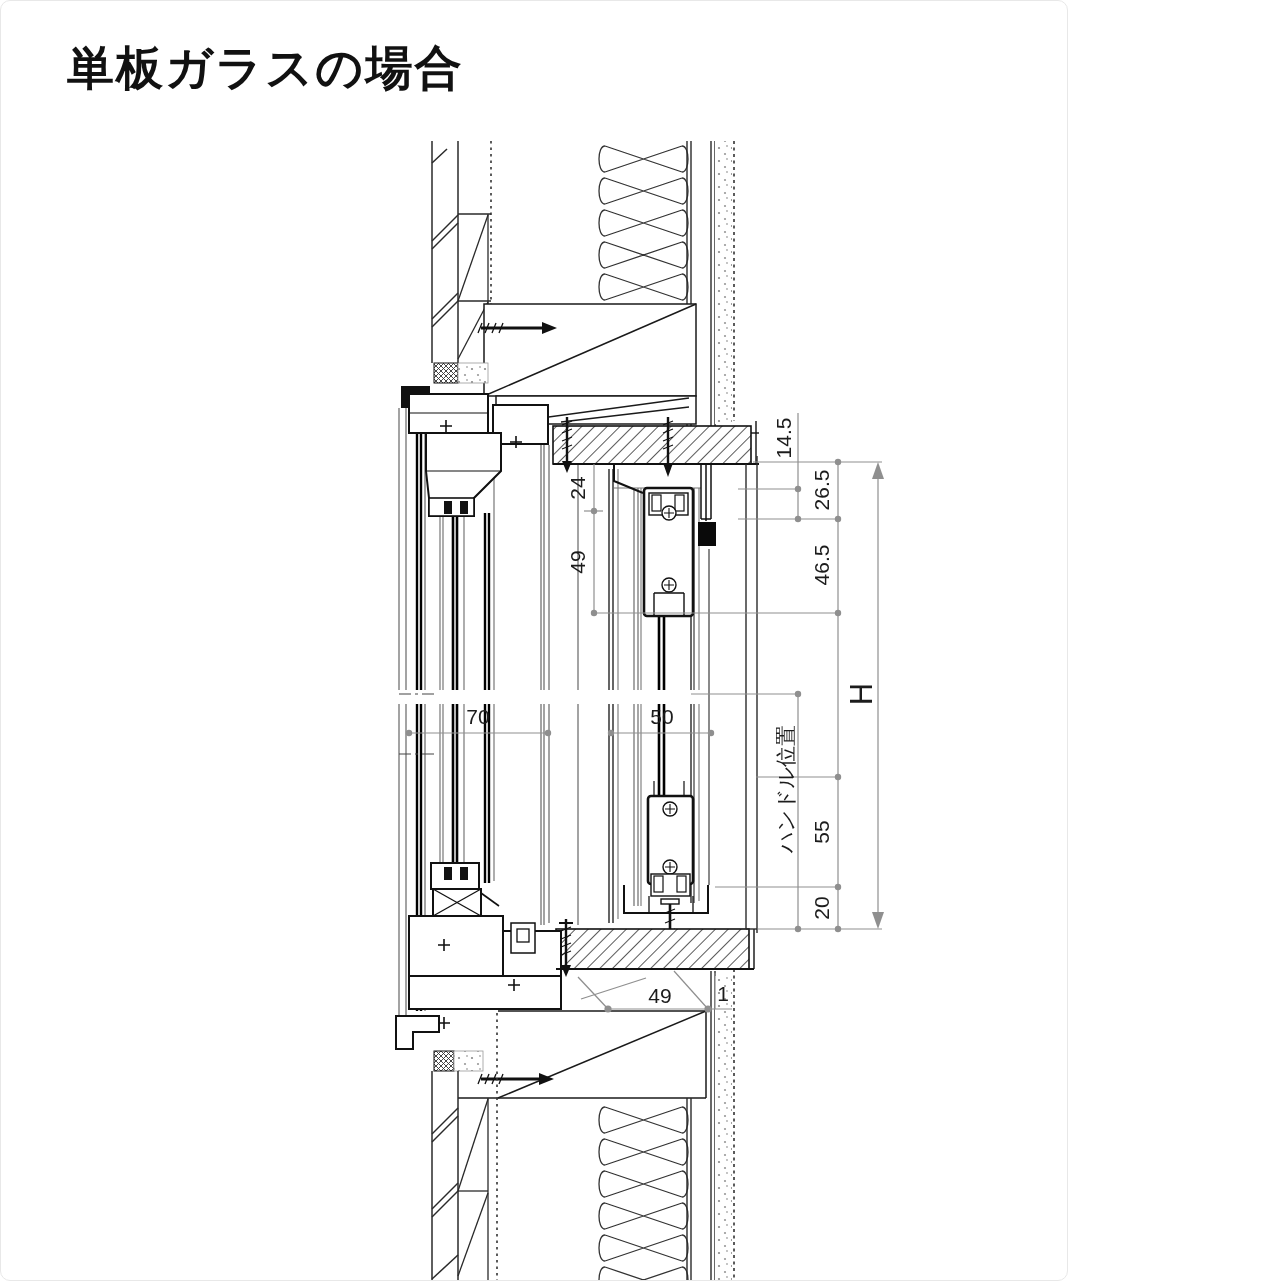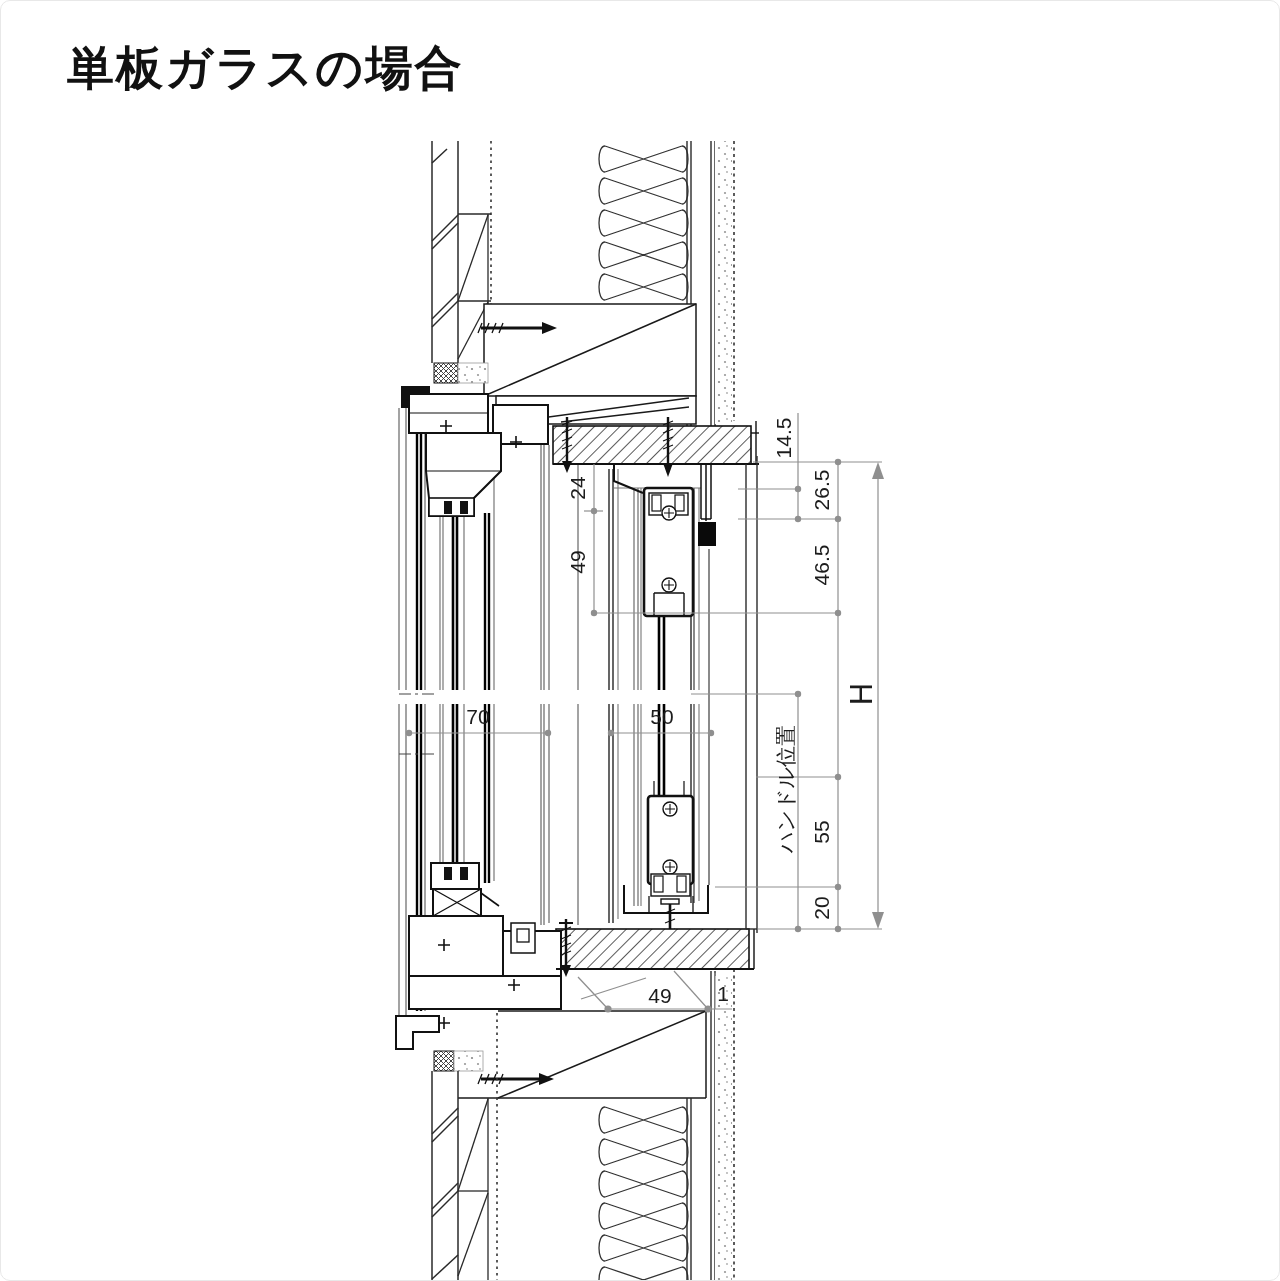--- a/index.html
+++ b/index.html
@@ -1,16 +1,16 @@
 <!DOCTYPE html>
 <html><head>
 <meta charset="utf-8">
 <style>
   html,body{margin:0;padding:0;background:#fff;}
-  .page{position:relative;width:1280px;height:1281px;background:#fff;
+  .page{position:relative;width:1068px;height:1281px;background:#fff;
         font-family:"Liberation Sans",sans-serif;overflow:hidden;
         border:1px solid #e8e8e8;border-radius:10px;box-sizing:border-box;}
   .title{position:absolute;left:66px;top:36px;font-size:47px;font-weight:700;
          color:#111;letter-spacing:2px;}
   svg text{font-family:"Liberation Sans",sans-serif;fill:#1c1c1c;}
   .dimtxt{font-size:21px;}
   .dimtxt-big{font-size:31px;}
   .dimtxt-jp{font-size:21px;}
 </style>
 </head>

